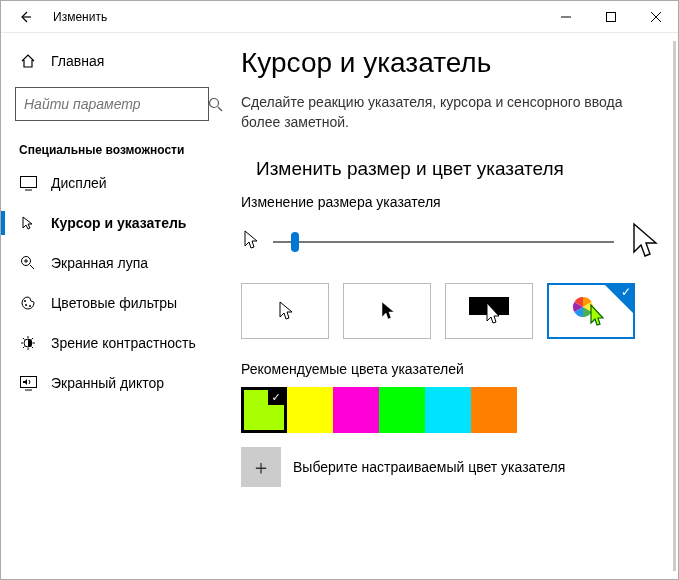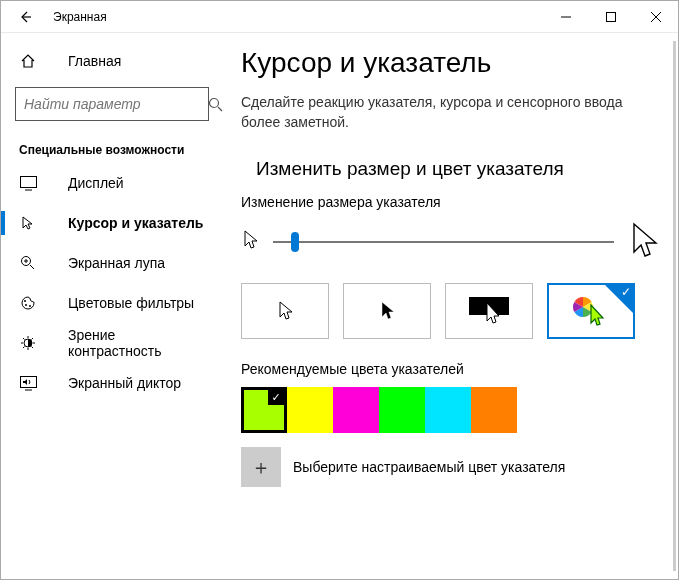--- a/index.html
+++ b/index.html
@@ -3,21 +3,21 @@
 <meta charset="utf-8">
 <style>
   * { box-sizing: border-box; margin: 0; padding: 0; }
   body { font-family: "Segoe UI", Arial, sans-serif; font-size: 14px; color: #000; background: #fff; width: 679px; height: 580px; overflow: hidden; border: 1px solid #aaa; }
   .titlebar { height: 32px; display: flex; align-items: center; border-bottom: 1px solid #eaeaea; }
   .back-btn { width: 48px; height: 32px; display: flex; align-items: center; justify-content: center; }
   .title { flex: 1; font-size: 12px; padding-left: 4px; }
   .winbtn { width: 45px; height: 32px; display: flex; align-items: center; justify-content: center; }
   .content { display: flex; height: calc(100% - 32px); }
   .sidebar { width: 222px; padding: 8px 0 0 0; background: #fff; }
-  .side-row { display: flex; align-items: center; height: 40px; padding: 0 18px; gap: 31px; font-size: 14px; }
+  .side-row { display: flex; align-items: center; height: 40px; padding: 0 18px; gap: 14px; font-size: 14px; }
   .side-row.active { font-weight: 600; position: relative; }
   .side-row.active::before { content:""; position:absolute; left:0; top:8px; bottom:8px; width:4px; background:#0078d4; }
   .side-icon { width: 18px; height: 18px; display:flex; align-items:center; justify-content:center; flex-shrink:0; }
   .searchbox { margin: 6px 14px 12px 14px; height: 34px; border: 1px solid #555; display: flex; align-items: center; padding: 0 8px; position: relative; }
   .searchbox input { border: none; outline: none; flex: 1; font-size: 14px; font-style: italic; color: #666; background: transparent; }
   .cat-title { font-size: 12px; font-weight: 600; padding: 10px 18px 6px 18px; }
   .cat-subtitle { font-size: 14px; color: #555; padding: 14px 18px 6px 18px; }
   .main { flex: 1; padding: 14px 18px 12px 18px; overflow-y: auto; position: relative; }
   .main::-webkit-scrollbar { width: 4px; }
   .main h1 { font-size: 28px; font-weight: 500; margin-bottom: 14px; }
@@ -43,21 +43,21 @@
 </head>
 <body>
 
 <div class="titlebar">
   <div class="back-btn">
     <svg width="14" height="14" viewBox="0 0 14 14">
         <path d="M9 2 L4 7 L9 12" stroke="#000" stroke-width="1.2" fill="none"></path>
         <path d="M4 7 H13" stroke="#000" stroke-width="1.2"></path>
       </svg>
   </div>
-  <div class="title">Экранная</div>
+  <div class="title">Изменить</div>
   <div class="winbtn">
       <svg width="10" height="10">
         <path d="M0 5 H10" stroke="#000" stroke-width="1"></path>
       </svg>
     </div>
   <div class="winbtn">
       <svg width="10" height="10">
         <rect x="0.5" y="0.5" width="9" height="9" stroke="#000" fill="none" stroke-width="1"></rect>
       </svg>
     </div>

